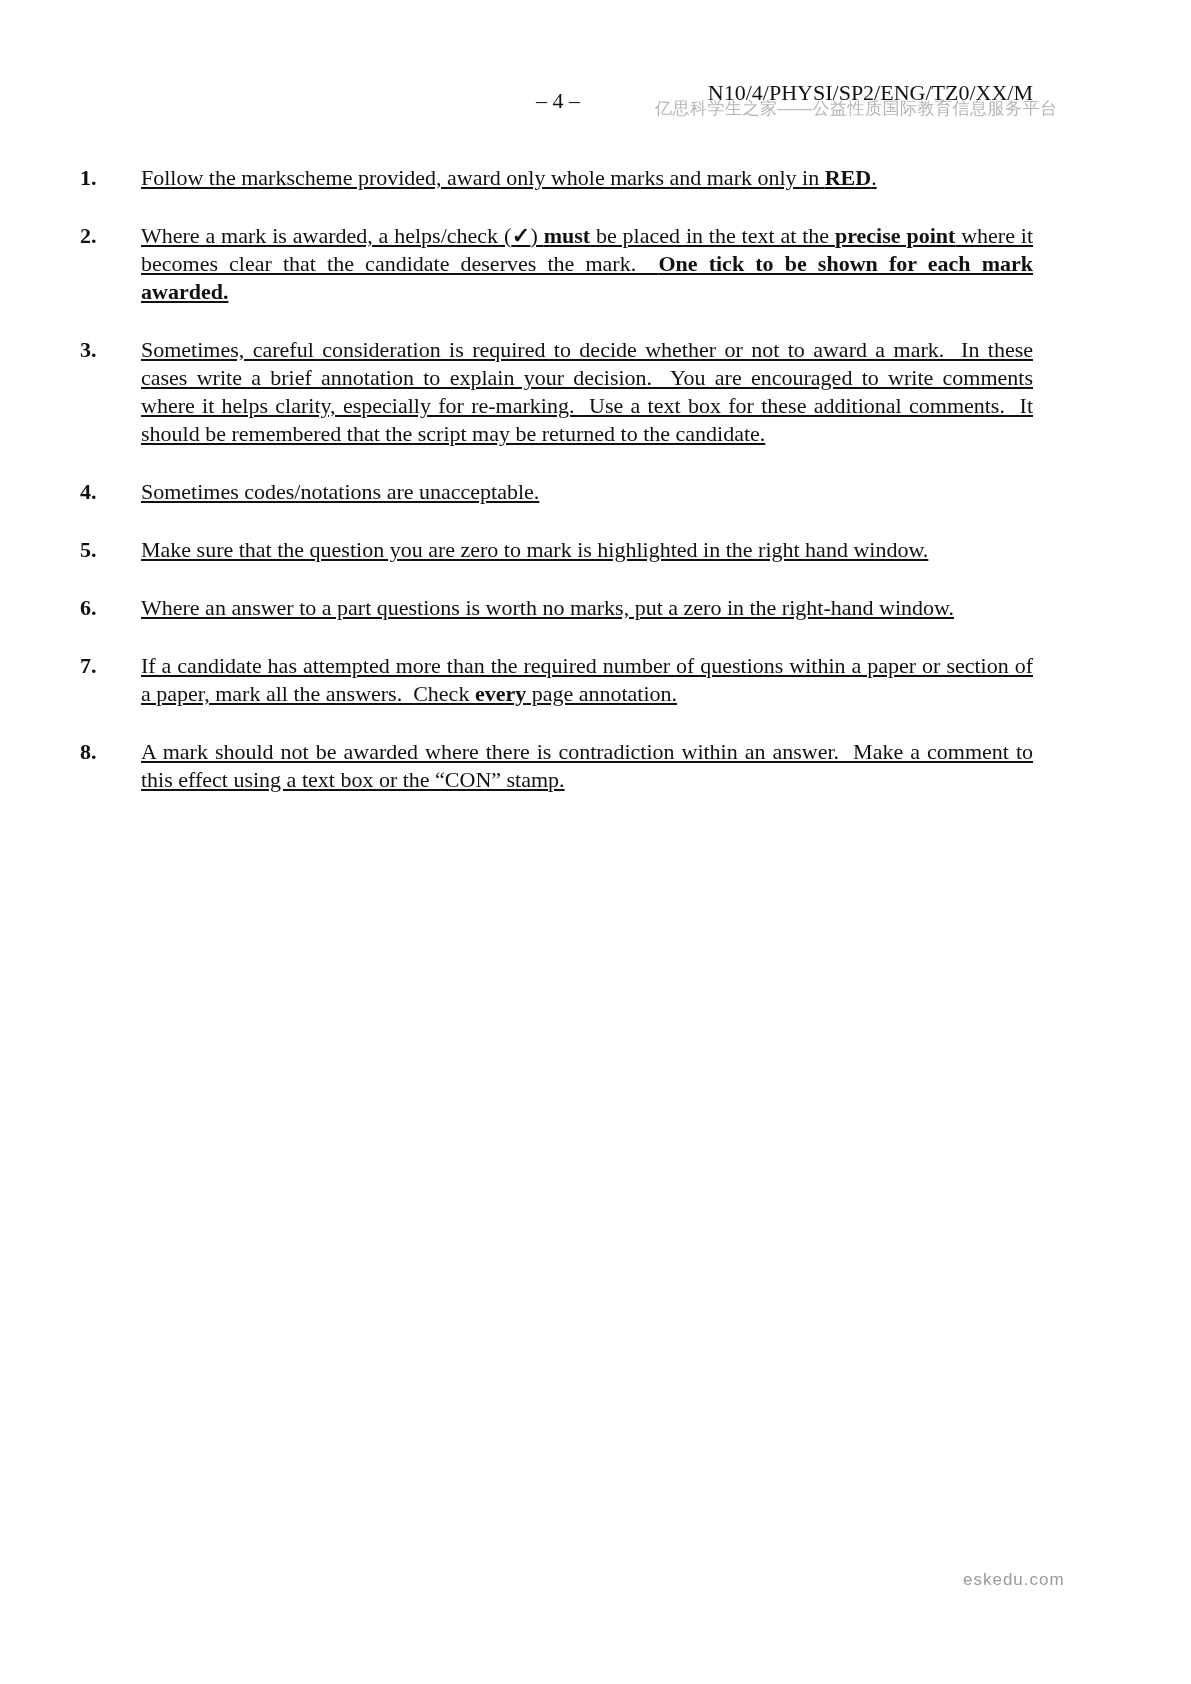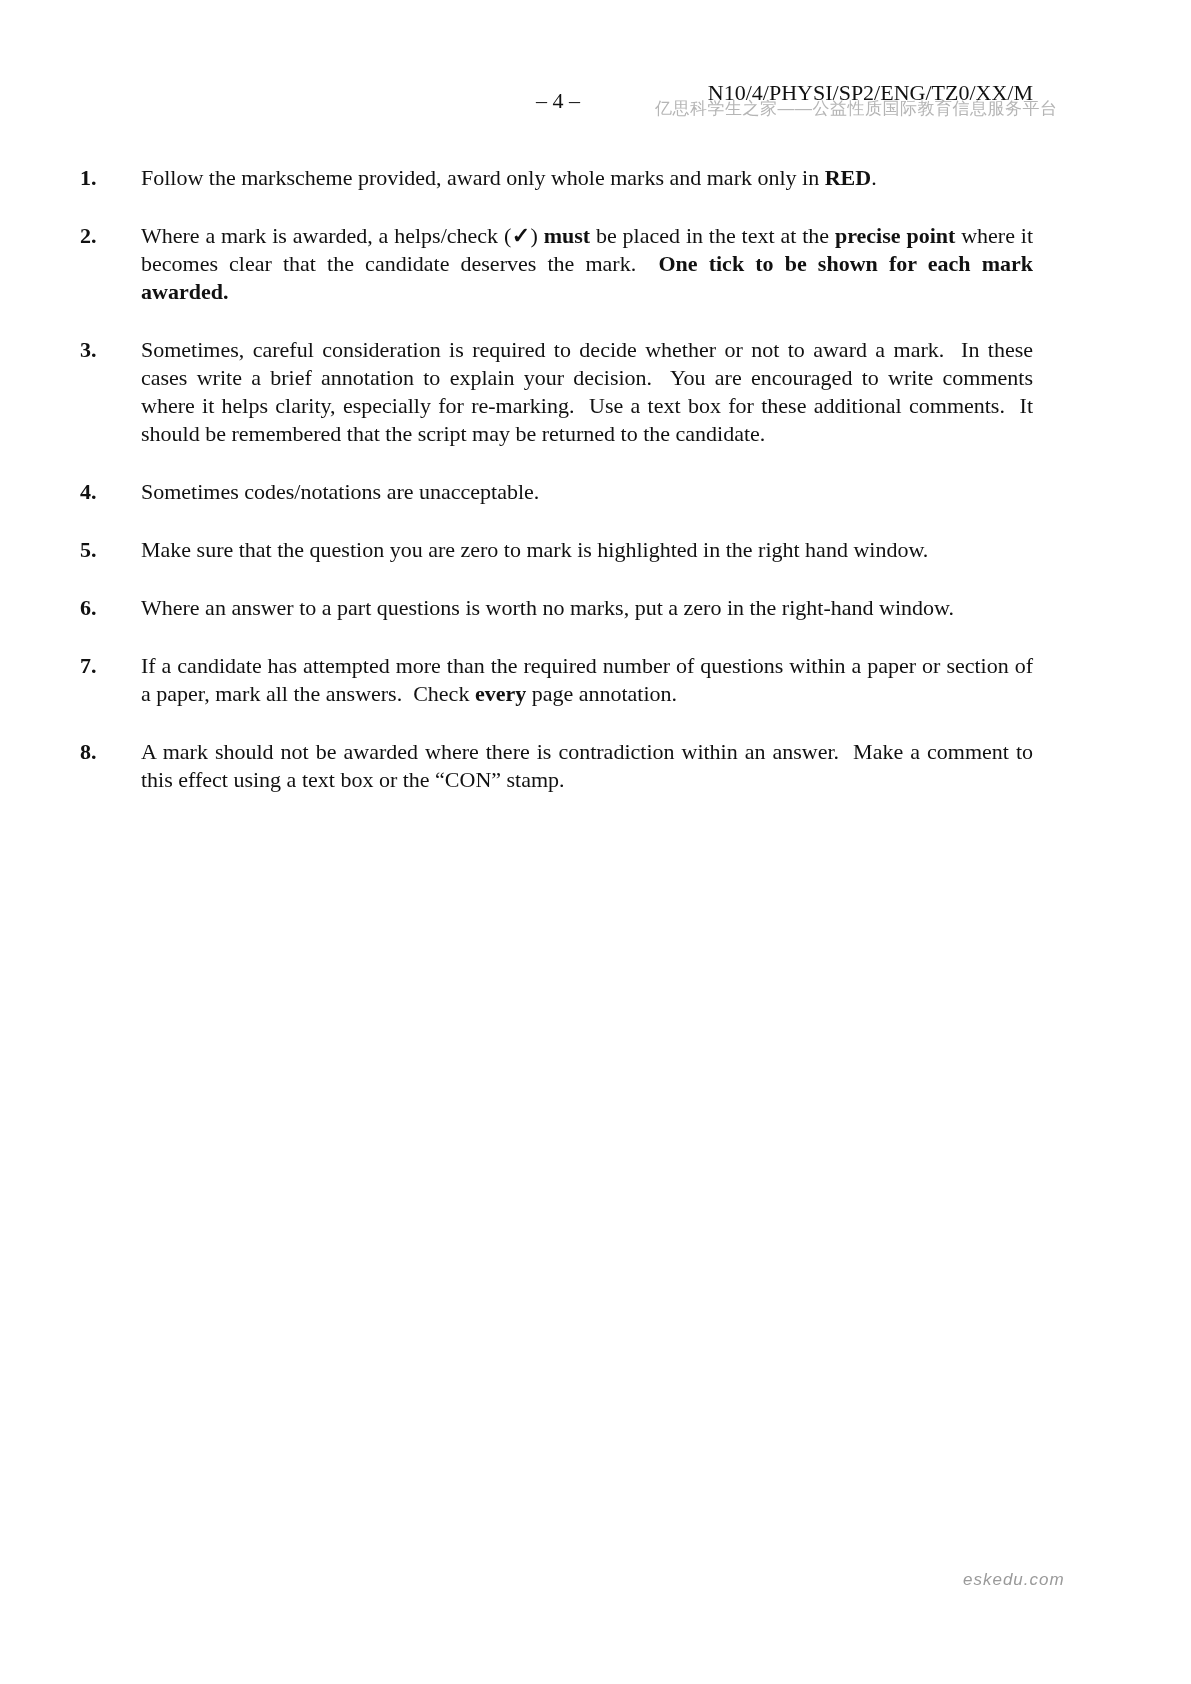--- a/index.html
+++ b/index.html
@@ -56,34 +56,34 @@
   .item .num {
     width: 61px;
     flex: 0 0 61px;
     font-weight: bold;
   }
   .item .text {
     width: 892px;
     flex: 0 0 892px;
     text-align: justify;
     text-justify: inter-word;
+    text-decoration: underline;
   }
   .item .text .b {
     font-weight: bold;
   }
   .bottom-watermark {
     position: absolute;
     left: 963px;
     top: 1570px;
     font-family: "Liberation Sans", "DejaVu Sans", sans-serif;
     font-size: 17px;
     letter-spacing: 1px;
     color: #9a9a9a;
     white-space: nowrap;
-    font-style: italic;
   }
 </style>
 </head>
 <body>
 
 <div class="page">
 
   <span class="top-watermark">亿思科学生之家——公益性质国际教育信息服务平台</span>
 
   <span class="page-number">– 4 –</span>

